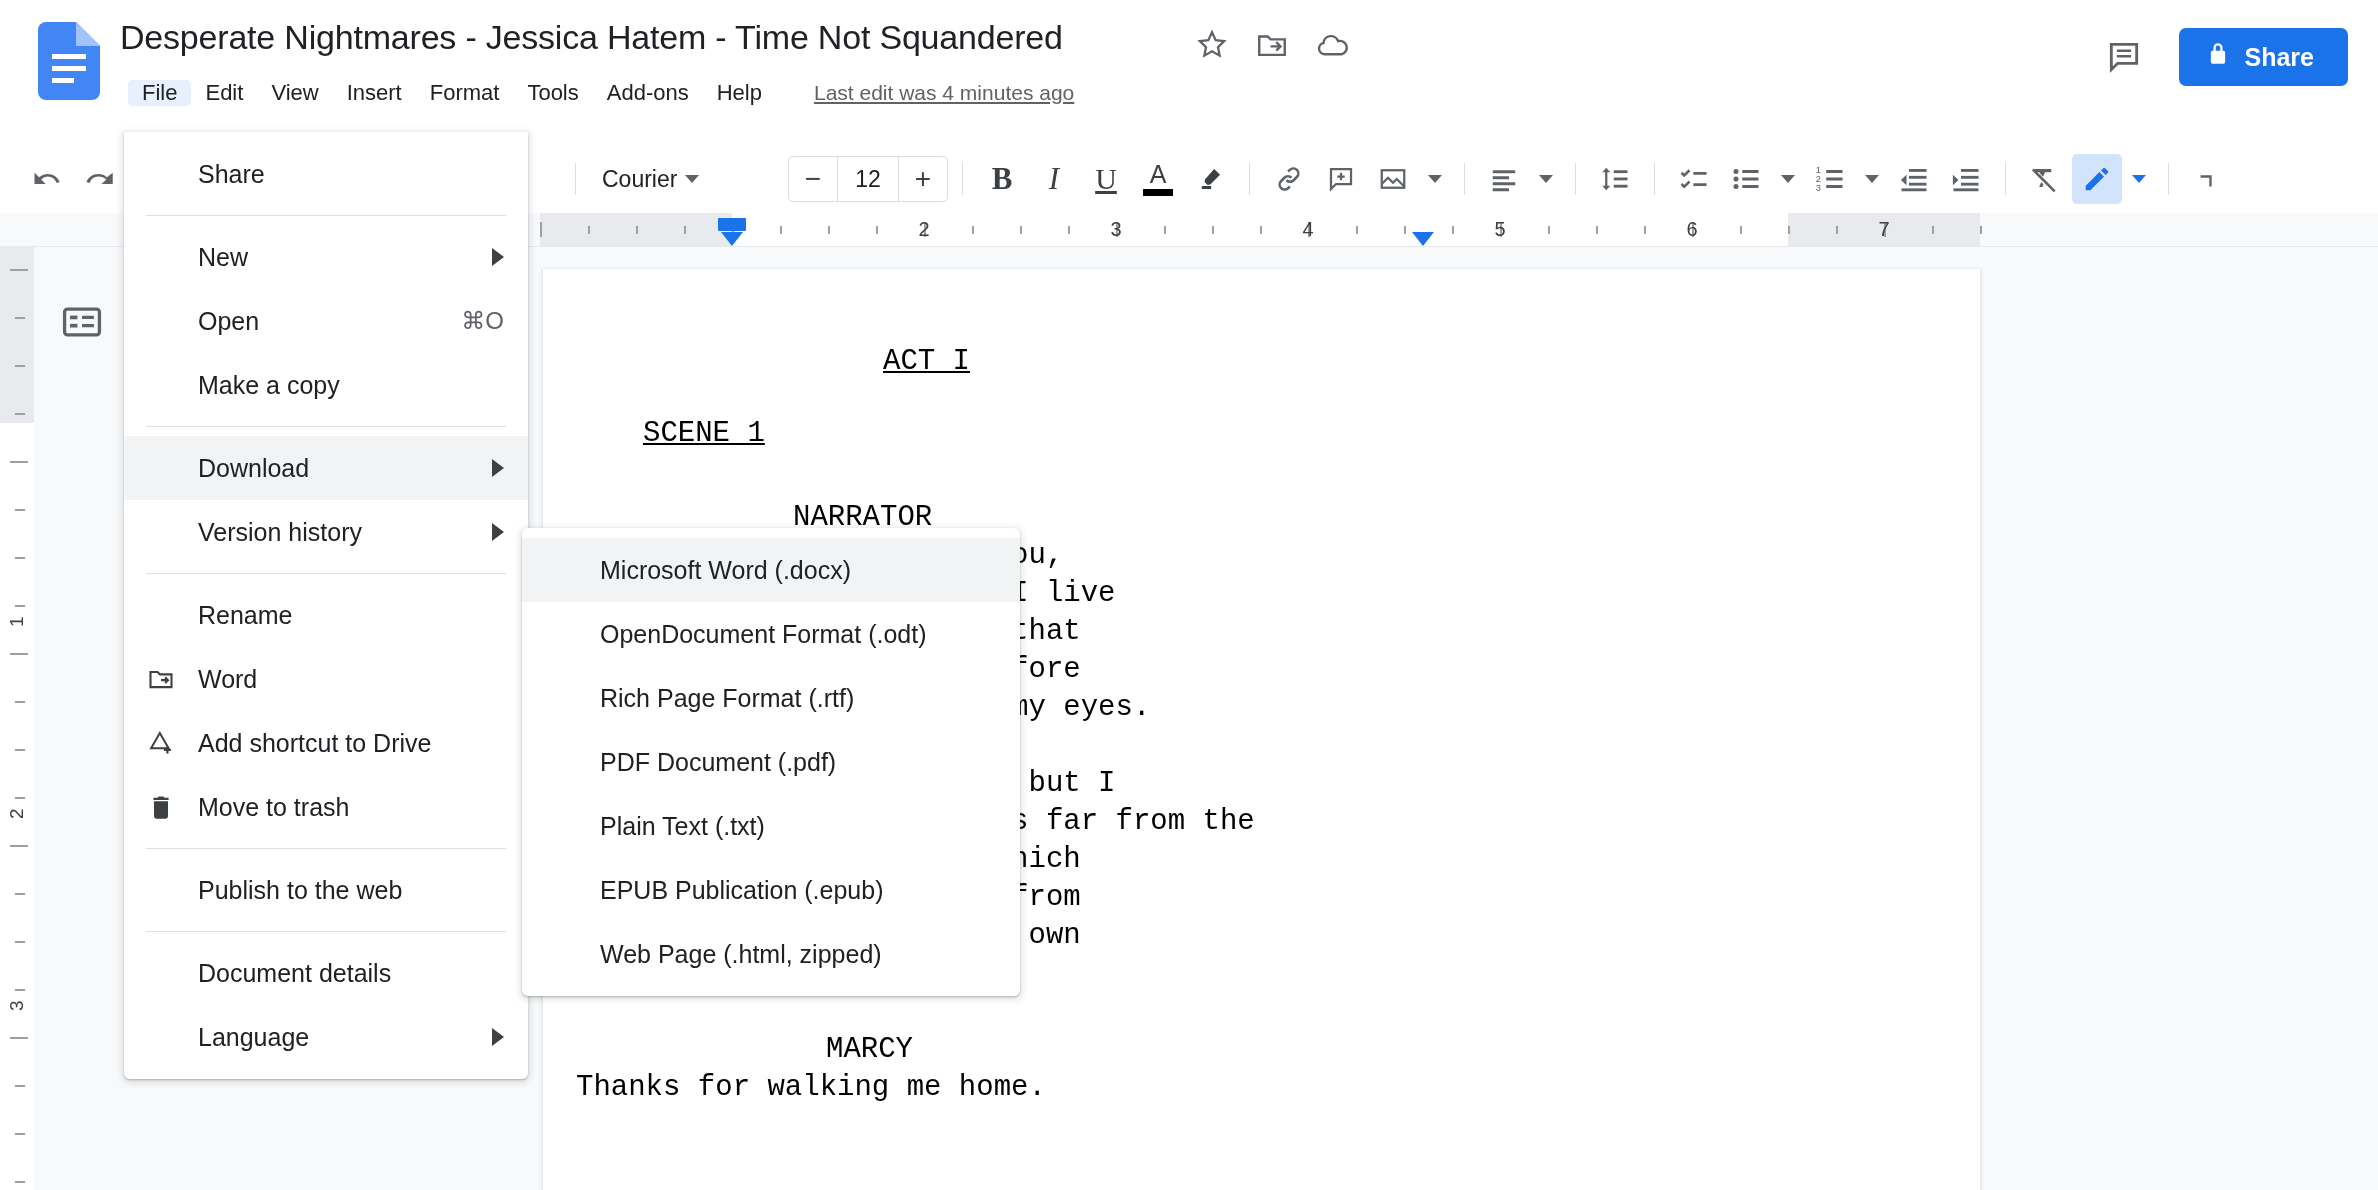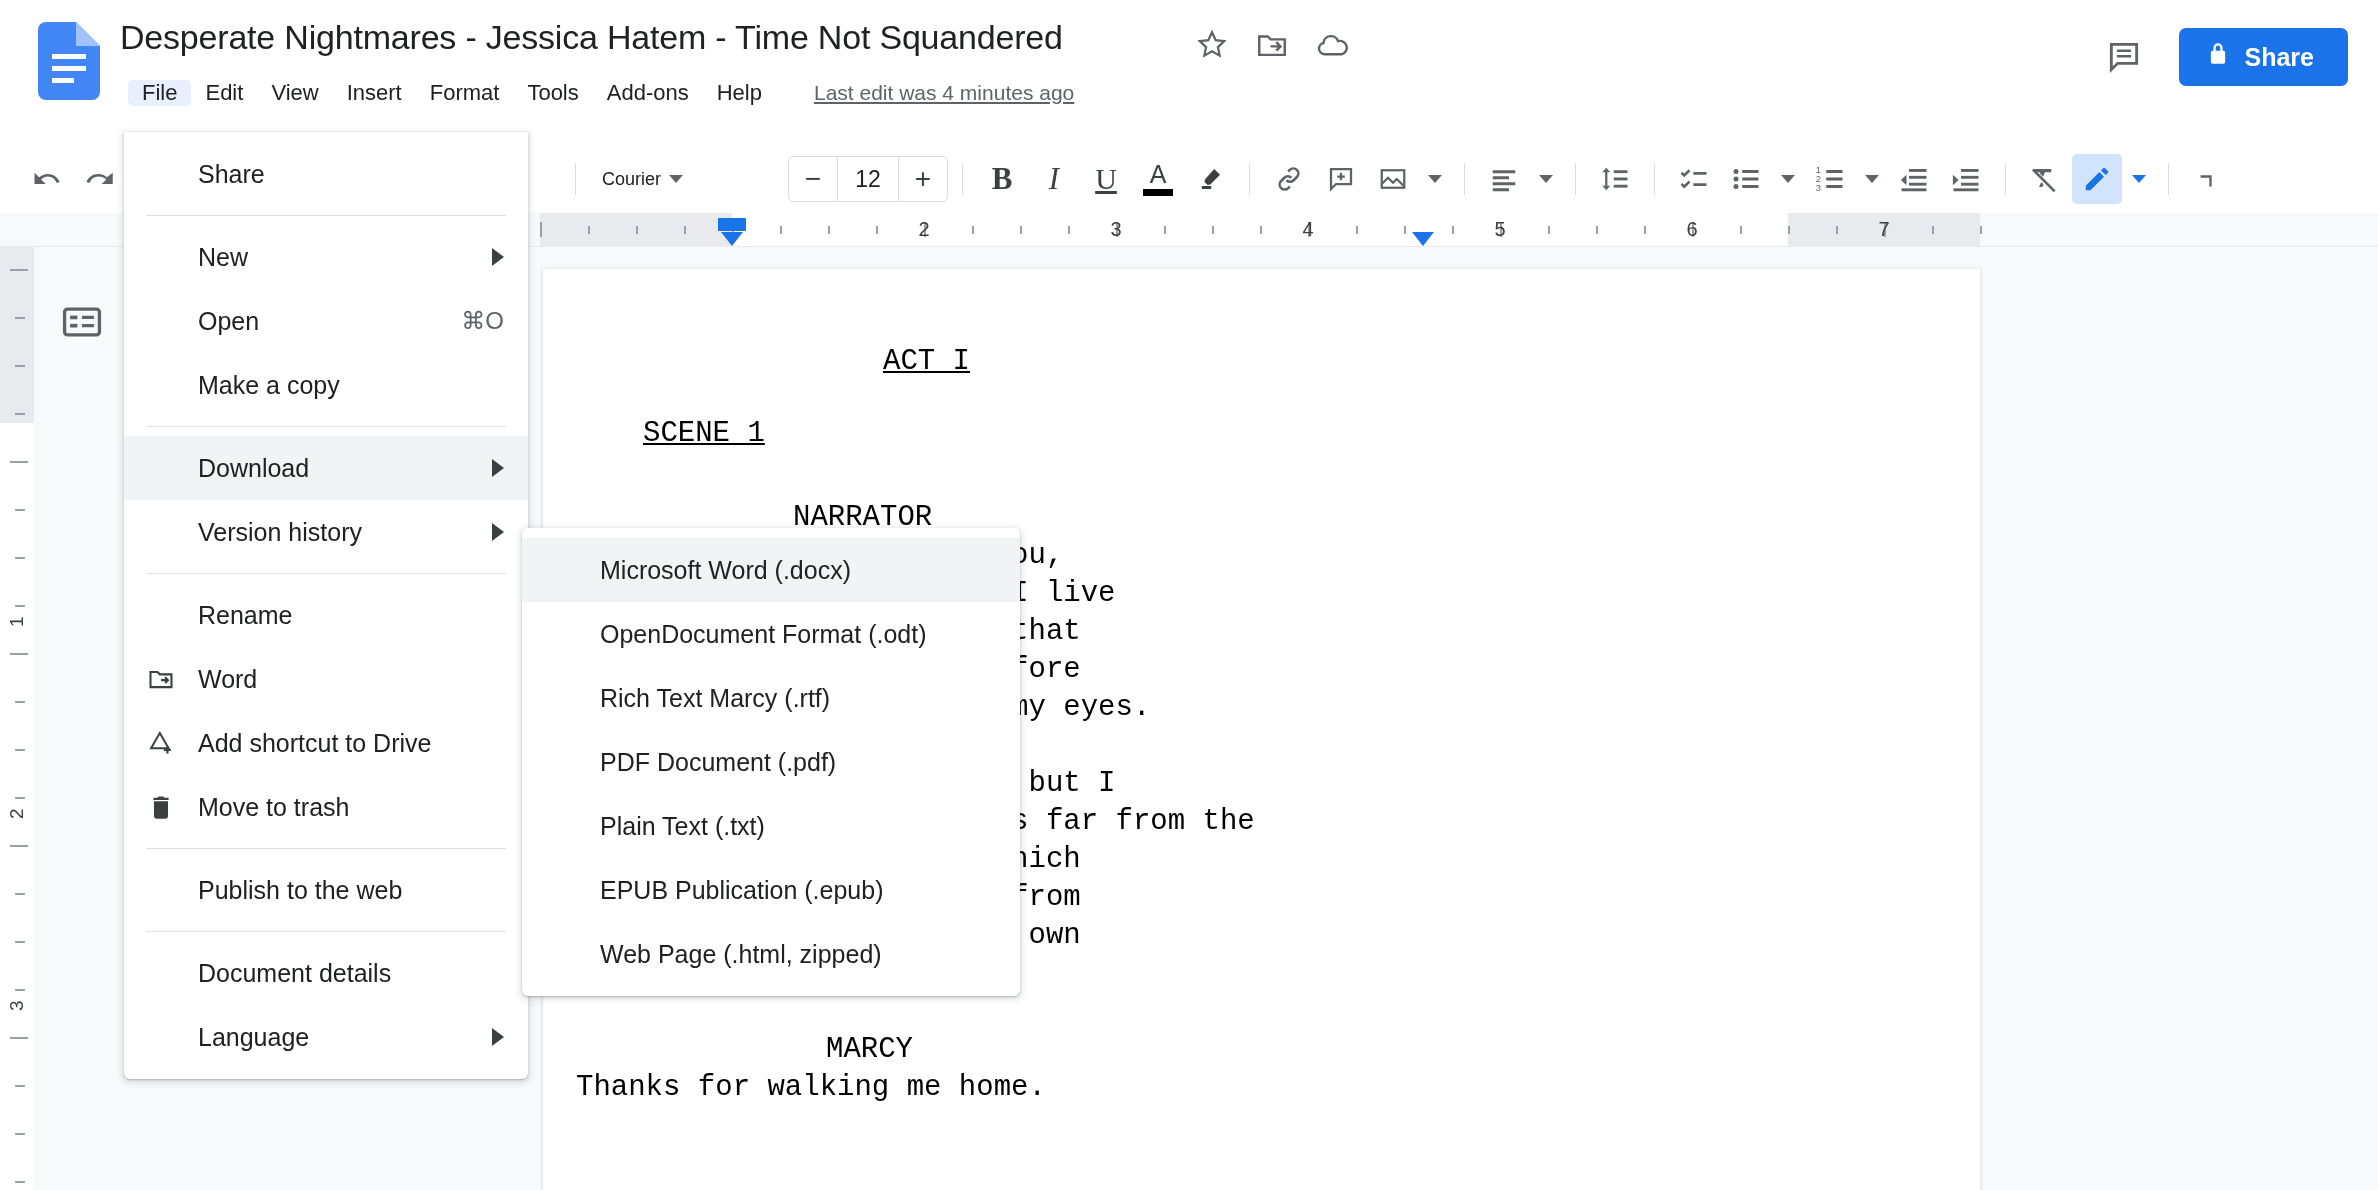--- a/index.html
+++ b/index.html
@@ -70,21 +70,21 @@
     display: flex; align-items: center; justify-content: center;
     cursor: pointer; flex: none;
   }
   .tb-btn.sel { background: #d2e3fc; }
   .tb-sep {
     width: 1px; height: 32px; background: #dadce0; margin: 0 12px; flex: none;
   }
   .tb-dropdown {
     display: flex; align-items: center; gap: 8px;
     height: 48px; padding: 0 12px; border-radius: 5px;
-    font-size: 18px; color: #202124; cursor: pointer; flex: none;
+    font-size: 23px; color: #202124; cursor: pointer; flex: none;
   }
   .tb-dropdown .lbl { white-space: nowrap; }
   .caret {
     width: 0; height: 0; border-left: 7px solid transparent;
     border-right: 7px solid transparent; border-top: 8px solid #5f6368;
   }
   .style-box { width: 200px; }
   .font-box  { width: 190px; }
   .fontsize {
     display: flex; align-items: center; border: 1px solid #dadce0;
@@ -655,21 +655,21 @@
   </div>
 
 <div class="menu-panel dl-menu" id="dl-menu">
     <div class="mrow hl">
       <span class="m-label">Microsoft Word (.docx)</span>
     </div>
     <div class="mrow">
       <span class="m-label">OpenDocument Format (.odt)</span>
     </div>
     <div class="mrow">
-      <span class="m-label">Rich Text Marcy (.rtf)</span>
+      <span class="m-label">Rich Page Format (.rtf)</span>
     </div>
     <div class="mrow">
       <span class="m-label">PDF Document (.pdf)</span>
     </div>
     <div class="mrow">
       <span class="m-label">Plain Text (.txt)</span>
     </div>
     <div class="mrow">
       <span class="m-label">EPUB Publication (.epub)</span>
     </div>

